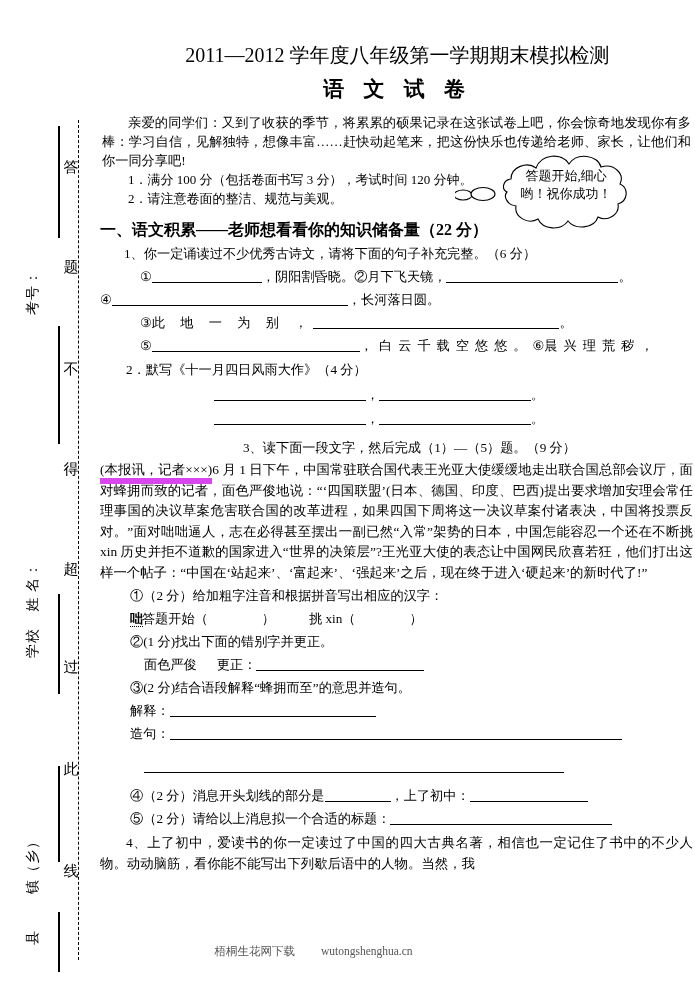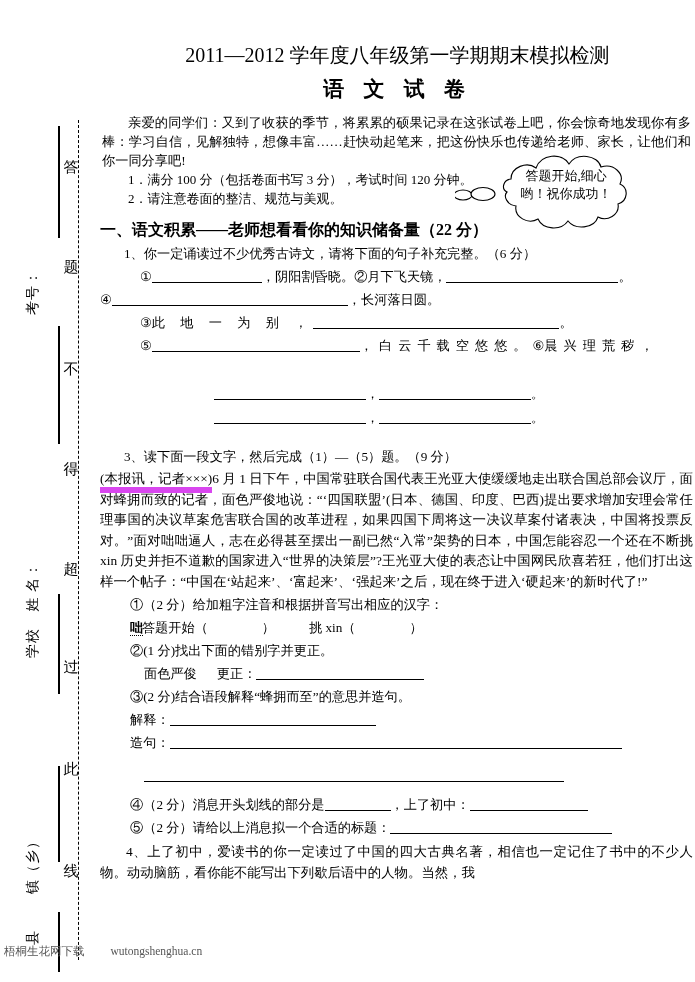--- a/index.html
+++ b/index.html
@@ -143,23 +143,24 @@
   .passage {
     font-size: 13.4px;
     line-height: 20.5px;
     text-align: justify;
     margin: 0;
     padding-right: 2px;
   }
 
   .footer {
     position: absolute;
-    left: 4px;
+    left: 16px;
     top: 944px;
     width: 595px;
+    text-align: center;
     font-size: 11.5px;
     color: #555;
   }
   .footer .gap { display: inline-block; width: 26px; }
 
   
   #bubble {
     position: absolute;
     left: 455px;
     top: 152px;
@@ -235,29 +236,32 @@
     </div>
 
     <div class="q i2">
       <span>⑤</span><span class="blank" style="width:208px;"></span><span class="spread">，白云千载空悠悠。</span><span>⑥</span><span class="spread">晨兴理荒秽，</span>
     </div>
 
     <div class="q" style="padding-left:0;">
       <span style="visibility:hidden;">秽，</span><span class="blank" style="width:0px;"></span>
     </div>
 
+    <div class="q" style="padding-left:26px;margin-top:-19px;">
+      <span>2．默写《十一月四日风雨大作》（4 分）</span>
+    </div>
 
     <div class="rule-row" style="padding-left:114px;">
       <span class="blank" style="width:152px;"></span><span>，</span><span class="blank" style="width:152px;"></span><span>。</span>
     </div>
     <div class="rule-row" style="padding-left:114px;">
       <span class="blank" style="width:152px;"></span><span>，</span><span class="blank" style="width:152px;"></span><span>。</span>
     </div>
 
-    <div class="q i1" style="margin-top:20px;">3、读下面一段文字，然后完成（1）—（5）题。（9 分）</div>
+    <div class="q i1" style="margin-top:10px;text-align:center;">3、读下面一段文字，然后完成（1）—（5）题。（9 分）</div>
 
     <p class="passage" style="margin-top:2px;">
       <span class="underline-src">(本报讯，记者×××)</span><span>6 月 1 日下午，中国常驻联合国代表王光亚大使缓缓地走出联合国总部会议厅，面对蜂拥而致的记者，面色严俊地说：“‘四国联盟’(日本、德国、印度、巴西)提出要求增加安理会常任理事国的决议草案危害联合国的改革进程，如果四国下周将这一决议草案付诸表决，中国将投票反对。”面对咄咄逼人，志在必得甚至摆出一副已然“入常”架势的日本，中国怎能容忍一个还在不断挑 xin 历史并拒不道歉的国家进入“世界的决策层”?王光亚大使的表态让中国网民欣喜若狂，他们打出这样一个帖子：“中国在‘站起来’、‘富起来’、‘强起来’之后，现在终于进入‘硬起来’的新时代了!”</span>
     </p>
 
     <div class="q i3">①（2 分）给加粗字注音和根据拼音写出相应的汉字：</div>
 
     <div class="q i3">
       <span class="bold-char dotted-under">咄</span><span style="margin-left:-0.1em;">答题开始（</span><span class="blank" style="width:54px;border-bottom:none;"></span><span>）</span><span style="display:inline-block;width:34px;"></span><span>挑 xin（</span><span class="blank" style="width:54px;border-bottom:none;"></span><span>）</span>
     </div>

